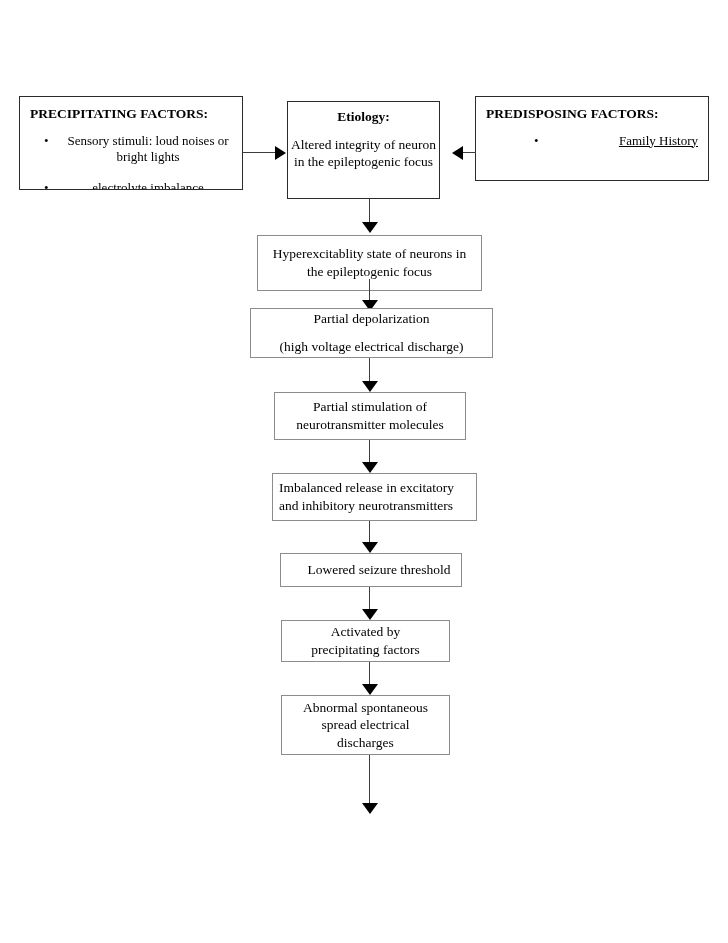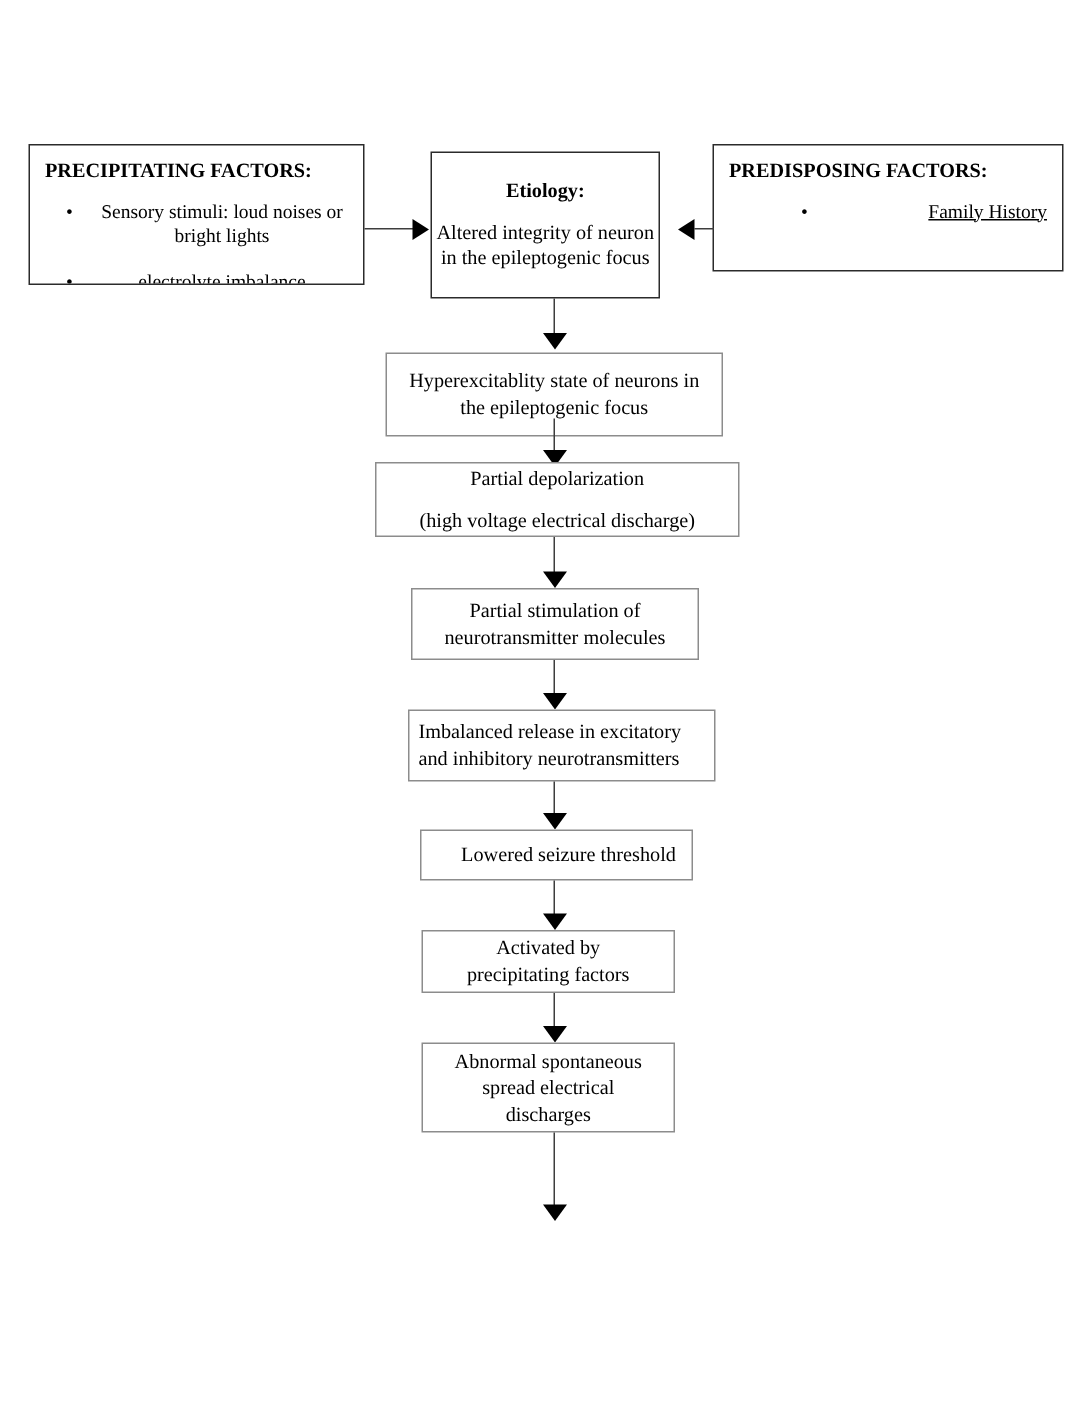--- a/index.html
+++ b/index.html
@@ -81,21 +81,21 @@
     top: 0;
     font-size: 13px;
   }
 
   
   .etiology {
     text-align: center;
   }
   .etiology .bhead {
     display: block;
-    margin-top: 16px;
+    margin-top: 6px;
   }
   .etiology .body {
     display: block;
     margin-top: 10px;
     font-size: 13.5px;
     line-height: 1.32;
   }
 
   
   .flow {

